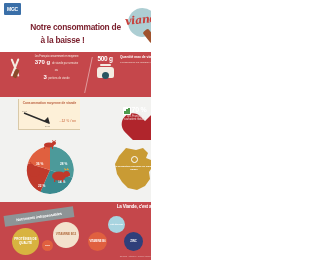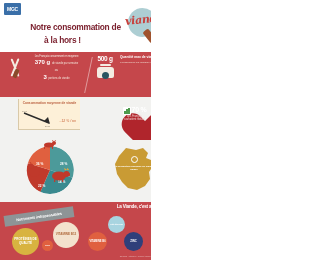--- a/index.html
+++ b/index.html
@@ -422,21 +422,21 @@
       <span class="logo-text">MGC</span>
     </div>
 
     <div class="magnifier">
       <div class="mag-lens"></div>
       <div class="mag-handle"></div>
     </div>
 
     <div class="title-block">
       <span class="title-l1">Notre consommation de</span>
-      <span class="title-l2">à la hors !</span>
+      <span class="title-l2">à la baisse !</span>
     </div>
     <div class="script-word">viande</div>
   </div>
 
   <div class="band-red">
     <div class="cutlery">
       <span class="cut-a"></span>
       <span class="cut-b"></span>
       <span class="cut-c"></span>
     </div>

